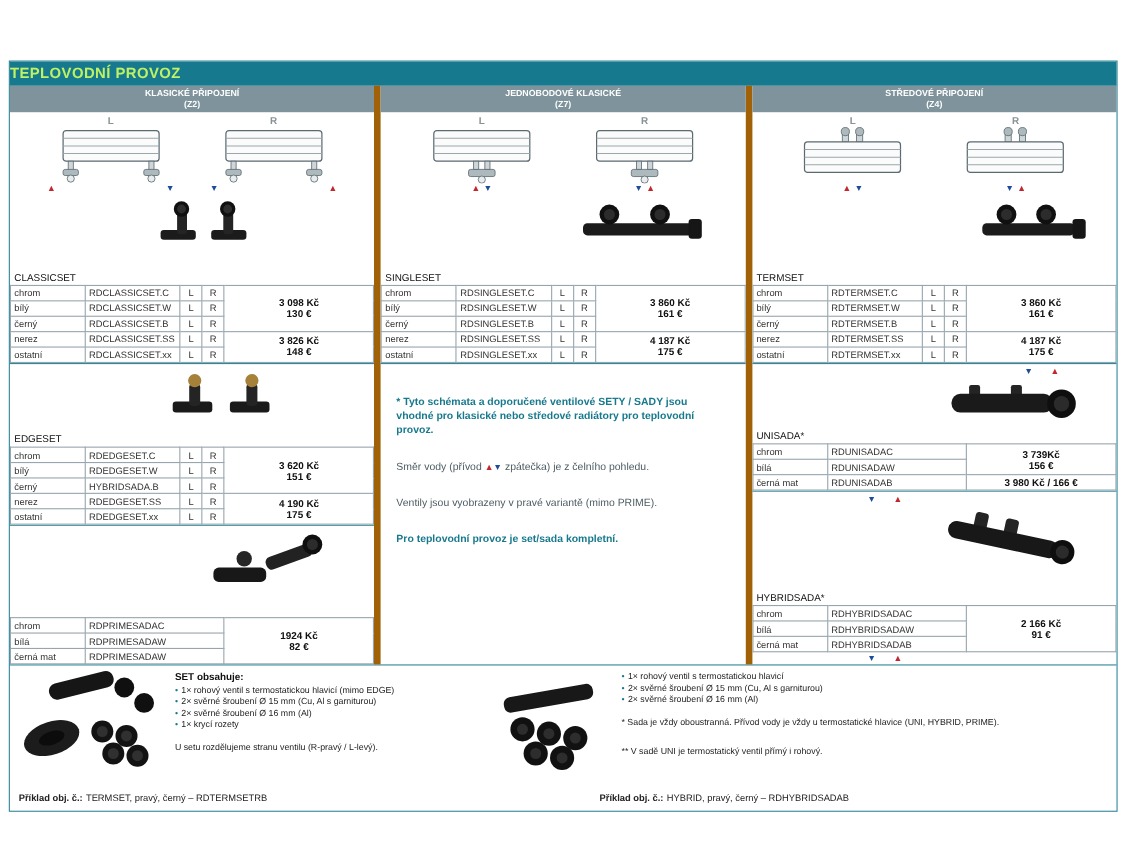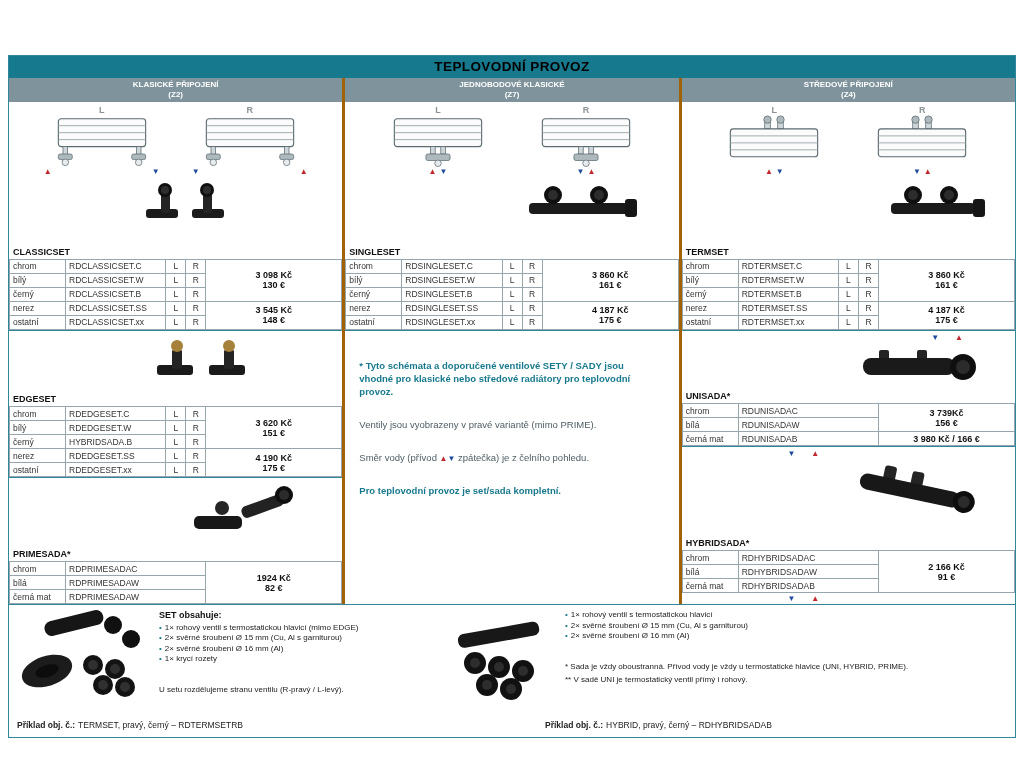--- a/index.html
+++ b/index.html
@@ -1,58 +1,58 @@
 <!DOCTYPE html>
 <html><head>
 <meta charset="utf-8">
 <style>
 *{box-sizing:border-box;margin:0;padding:0}
 html,body{width:1024px;height:768px}
 body{position:relative;background:#fff;font-family:"Liberation Sans",sans-serif;color:#222;overflow:hidden}
 .frame{position:absolute;left:8px;top:55px;width:1008px;height:683px;border:1px solid #2f8799;background:#fff}
-.title-bar{height:22px;background:#17798d;color:#000000;font-size:13.5px;font-weight:bold;text-align:center;line-height:22px;letter-spacing:.4px}
+.title-bar{height:22px;background:#17798d;color:#bef264;font-size:13.5px;font-weight:bold;line-height:22px;letter-spacing:.4px}
 .columns{display:flex;height:527px;border-bottom:1px solid #2f8799}
-.col{flex:1;display:flex;flex-direction:column;border-right:3px solid #a16207;min-width:0}
+.col{flex:1;display:flex;flex-direction:column;border-right:6px solid #a16207;min-width:0}
 .col:last-child{border-right:none}
 .col-head{height:24px;background:#7e939c;color:#fff;font-size:8px;font-weight:bold;text-align:center;line-height:10px;padding-top:2px}
 .sec{position:relative;display:flex;flex-direction:column;border-bottom:1px solid #2f8799;overflow:hidden}
 .sec:last-child{border-bottom:none}
 .h229{height:229px}.h148{height:148px}.h126{height:126px}.h274{height:274px}.h117{height:117px}.h157{height:157px}
 .lr-row,.diagram-row,.arrow-row{display:flex;justify-content:center;gap:16px}
 .lr-row{margin-top:3px}
 .lr-row span{width:132px;text-align:center;font-size:9px;font-weight:bold;color:#8a9296}
 .rad{width:132px;height:52px}
 .arrow-row{height:10px;align-items:center}
 .arrow-row.right{justify-content:flex-end;padding-right:52px;margin-top:2px}
 .arrow-row.midleft{justify-content:center;padding-right:90px;margin-top:2px}
 .ag{width:132px;display:flex}
 .ag.spread{justify-content:space-between;padding:0 8px}
 .ag.pair{justify-content:center;gap:3px}
 .arr{font-size:8px;line-height:8px;font-weight:bold}
 .red{color:#c1272d}.blue{color:#1e4b9b}
 .photo-row{display:flex;margin-top:4px}
 .prod-block{margin-top:auto}
-.prod-label{font-size:9px;font-weight:bold;padding:2px 0 2px 4px;color:#111}
+.prod-label{font-size:9px;font-weight:normal;padding:2px 0 2px 4px;color:#111}
 table.ptable{width:100%;border-collapse:collapse;table-layout:fixed}
 .ptable td{border:1px solid #97a6ad;height:14px;padding:0 3px;font-size:8.5px;color:#333;overflow:hidden;white-space:nowrap}
-td.c-color{width:56px}
+td.c-color{width:68px}
 td.c-lr{width:20px;text-align:center}
 td.c-price{width:136px;text-align:center}
 td.c-price div{font-weight:bold;font-size:9px;color:#111;line-height:10px}
 .notes{padding:28px 16px 0 14px}
 .note-teal{color:#17798d;font-weight:bold;font-size:9.5px;line-height:13px;margin-bottom:20px;width:96%}
 .note-plain{color:#4d5d63;font-size:9.5px;line-height:13px;margin-bottom:20px;width:96%}
 .bottom{position:relative;height:133px}
 .svgphoto{display:block}
 .info-block{position:absolute;font-size:8px;line-height:10.5px;color:#222}
 .info-head{font-size:9px;font-weight:bold;margin-bottom:2px;color:#111}
 .info-list{list-style:none}
 .info-list li{display:flex;gap:3px}
 .bullet{color:#17798d;font-size:8px}
-.info-note{margin-top:20px}
+.info-note{margin-top:10px}
 .example{position:absolute;bottom:8px;font-size:8.5px;color:#222}
 .example b{margin-right:3px}
 </style>
 </head>
 <body>
 
 <svg width="0" height="0" style="position:absolute" aria-hidden="true">
 <defs>
 <symbol id="rad-classic" viewBox="0 0 110 56">
   <rect x="8" y="4" width="94" height="30" rx="3" fill="#fbfbfb" stroke="#5a6a70" stroke-width="1.2"></rect>
@@ -160,21 +160,21 @@
               <td>RDCLASSICSET.B</td>
               <td class="c-lr">L</td>
               <td class="c-lr">R</td>
             </tr>
             <tr>
               <td class="c-color">nerez</td>
               <td>RDCLASSICSET.SS</td>
               <td class="c-lr">L</td>
               <td class="c-lr">R</td>
               <td class="c-price" rowspan="2">
-                <div>3 545 Kč</div>
+                <div>3 826 Kč</div>
                     <div>148 €</div>
               </td>
             </tr>
             <tr>
               <td class="c-color">ostatní</td>
               <td>RDCLASSICSET.xx</td>
               <td class="c-lr">L</td>
               <td class="c-lr">R</td>
             </tr>
           </tbody>
@@ -244,21 +244,20 @@
         <div class="photo-row" style="margin-left:175px">
           <svg class="svgphoto" width="124" height="58" viewBox="0 0 124 58">
             <rect x="10" y="34" width="48" height="13" rx="5" fill="#181818"></rect>
             <rect x="56" y="26" width="44" height="12" rx="5" fill="#222" transform="rotate(-20 56 26)"></rect>
             <circle cx="100" cy="13" r="9" fill="#0f0f0f"></circle>
               <circle cx="100" cy="13" r="5" fill="#2c2c2c"></circle>
             <circle cx="38" cy="26" r="7" fill="#262626"></circle>
           </svg>
         </div>
         <div class="prod-block">
-          <div class="prod-label">PRIMESADA*</div>
           <table class="ptable">
               <tbody>
             <tr>
               <td class="c-color">chrom</td>
               <td>RDPRIMESADAC</td>
               <td class="c-price" rowspan="3">
                 <div>1924 Kč</div>
                     <div>82 €</div>
               </td>
             </tr>
@@ -357,22 +356,22 @@
               <td class="c-lr">L</td>
               <td class="c-lr">R</td>
             </tr>
           </tbody>
             </table>
         </div>
       </div>
 
       <div class="sec h274 notes">
         <p class="note-teal">* Tyto schémata a doporučené ventilové SETY / SADY jsou vhodné pro klasické nebo středové radiátory pro teplovodní provoz.</p>
+        <p class="note-plain"><span>Směr vody (přívod </span><span class="arr red">▲</span><span class="arr blue">▼</span><span> zpátečka) je z čelního pohledu.</span></p>
         <p class="note-plain">Ventily jsou vyobrazeny v pravé variantě (mimo PRIME).</p>
-        <p class="note-plain"><span>Směr vody (přívod </span><span class="arr red">▲</span><span class="arr blue">▼</span><span> zpátečka) je z čelního pohledu.</span></p>
         <p class="note-teal">Pro teplovodní provoz je set/sada kompletní.</p>
       </div>
     </section>
 
     <section class="col">
       <header class="col-head">
         <div>STŘEDOVÉ PŘIPOJENÍ</div>
         <div>(Z4)</div>
       </header>
 
@@ -610,18 +609,18 @@
         <li>
             <span class="bullet">•</span>
             <span>2× svěrné šroubení Ø 15 mm (Cu, Al s garniturou)</span>
           </li>
         <li>
             <span class="bullet">•</span>
             <span>2× svěrné šroubení Ø 16 mm (Al)</span>
           </li>
       </ul>
       <div class="info-note">* Sada je vždy oboustranná. Přívod vody je vždy u termostatické hlavice (UNI, HYBRID, PRIME).</div>
-      <div class="info-note" style="margin-top:3px">** V sadě UNI je termostatický ventil přímý i rohový.</div>
+      <div class="info-note" style="margin-top:16px">** V sadě UNI je termostatický ventil přímý i rohový.</div>
     </div>
 
     <p class="example" style="left:536px"><b>Příklad obj. č.:</b><span>HYBRID, pravý, černý – RDHYBRIDSADAB</span></p>
   </div>
 </div>
 
 </body></html>

